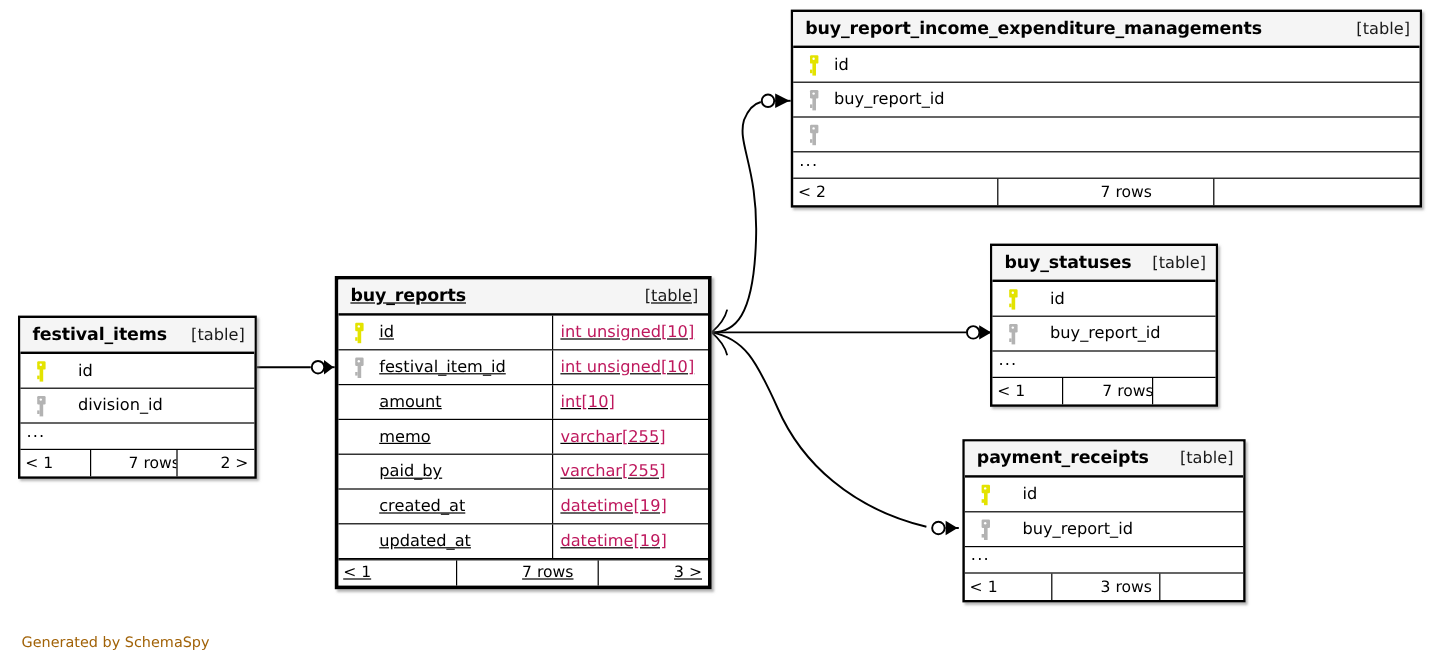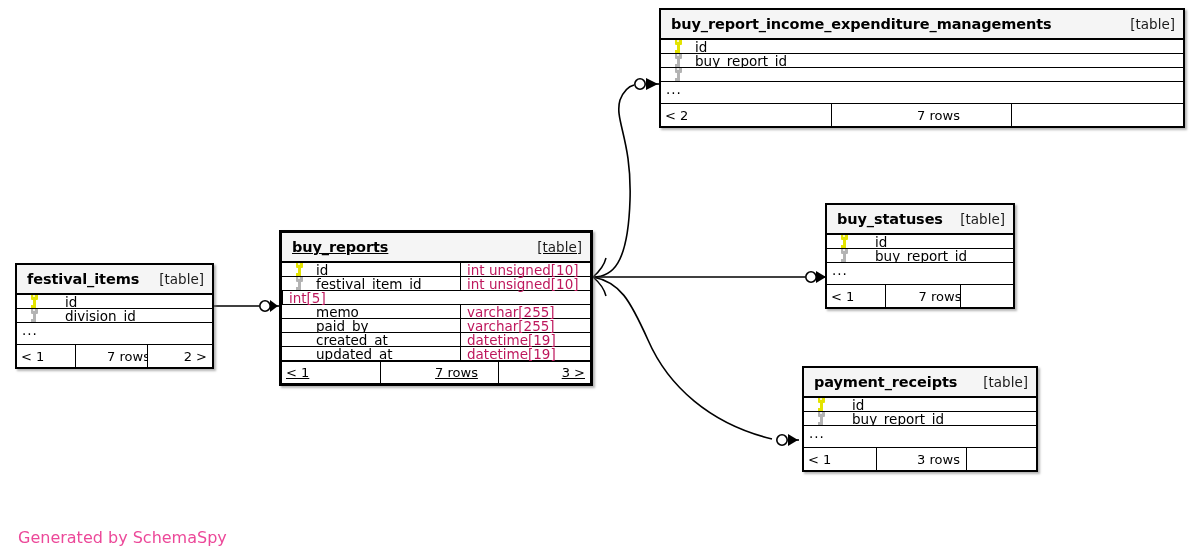--- a/index.html
+++ b/index.html
@@ -62,21 +62,21 @@
   }
   .tbl-kind {
     margin-left: auto;
     font-size: 13.5px;
     color: #1a1a1a;
     padding-left: 14px;
   }
 
   .row {
     box-sizing: border-box;
-    height: 14px;
+    height: 29px;
     display: flex;
     align-items: stretch;
     border-bottom: 1.6px solid #000000;
   }
   .row:last-child { border-bottom: none; }
 
   .cell-name {
     box-sizing: border-box;
     flex: 1 1 auto;
     display: flex;
@@ -183,22 +183,22 @@
   .footer .fcell.right  { justify-content: flex-end; padding-right: 5px; }
   .footer .fcell + .fcell { border-left: 1.6px solid #000000; }
 
   .sep-top { border-top: 1.6px solid #000000; }
 
   
   #credit {
     position: absolute;
     left: 18px;
     top: 528px;
-    font-size: 16px;
-    color: #ec4899;
+    font-size: 12px;
+    color: #a16207;
     white-space: nowrap;
   }
 </style>
 </head>
 <body>
 
 <div id="canvas">
 
   <svg id="connectors" viewBox="0 0 1196 559" width="1196" height="559">
     <defs>
@@ -327,21 +327,25 @@
               <span class="stem"></span>
               <span class="tooth"></span>
             </span>
         </span>
         <span class="col-label">festival_item_id</span>
       </div>
       <div class="cell-type" style="flex:0 0 130px;">int unsigned[10]</div>
     </div>
 
     <div class="row">
-      <div class="cell-type" style="flex:0 0 130px;">int[5]</div>
+      <div class="cell-name">
+        <span class="keyslot empty"></span>
+        <span class="col-label">amount</span>
+      </div>
+      <div class="cell-type" style="flex:0 0 130px;">int[10]</div>
     </div>
 
     <div class="row">
       <div class="cell-name">
         <span class="keyslot empty"></span>
         <span class="col-label">memo</span>
       </div>
       <div class="cell-type" style="flex:0 0 130px;">varchar[255]</div>
     </div>
 

